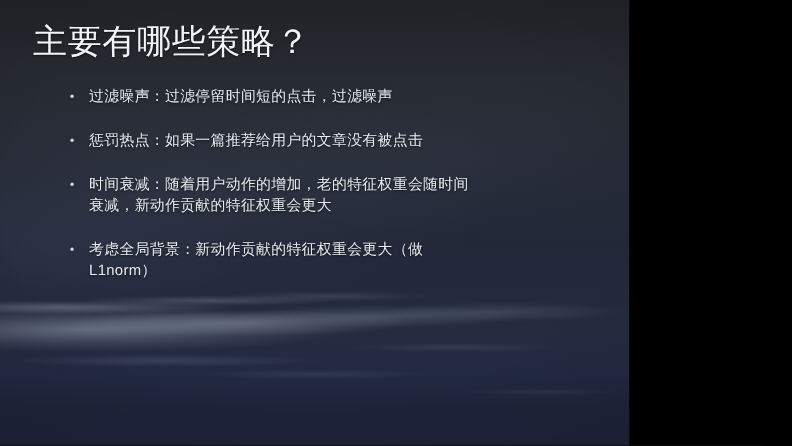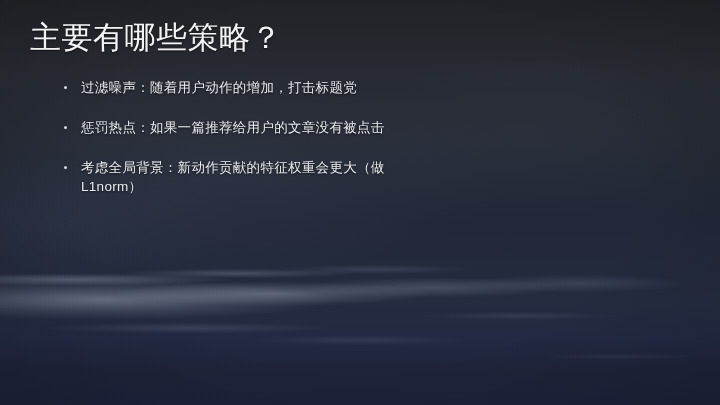--- a/index.html
+++ b/index.html
@@ -2,21 +2,21 @@
 <html><head>
 <meta charset="utf-8">
 <style>
   html, body {
     margin: 0;
     padding: 0;
     background: #000;
   }
   #slide {
     position: relative;
-    width: 720px;
+    width: 572px;
     height: 405px;
     overflow: hidden;
     font-family: "Liberation Sans", "DejaVu Sans", sans-serif;
     background: #23252c;
     -webkit-font-smoothing: antialiased;
   }
 
   
   .bg-layer {
     position: absolute;
@@ -141,28 +141,33 @@
   <div class="bg-layer bg-vignette"></div>
 
   <div class="content">
 
     <div class="slide-title">主要有哪些策略？</div>
 
     <ul class="bullet-list">
 
       <li class="bullet-item">
         <span class="bullet-marker"></span>
-        <span class="bullet-text">过滤噪声：随着用户动作的增加，打击标题党</span>
+        <span class="bullet-text">过滤噪声：过滤停留时间短的点击，过滤噪声</span>
       </li>
 
       <li class="bullet-item">
         <span class="bullet-marker"></span>
         <span class="bullet-text">惩罚热点：如果一篇推荐给用户的文章没有被点击</span>
       </li>
 
+      <li class="bullet-item">
+        <span class="bullet-marker"></span>
+        <span class="bullet-text">时间衰减：随着用户动作的增加，老的特征权重会随时间
+衰减，新动作贡献的特征权重会更大</span>
+      </li>
 
 
       <li class="bullet-item">
         <span class="bullet-marker"></span>
         <span class="bullet-text">考虑全局背景：新动作贡献的特征权重会更大（做
 L1norm）</span>
       </li>
 
     </ul>
   </div>

